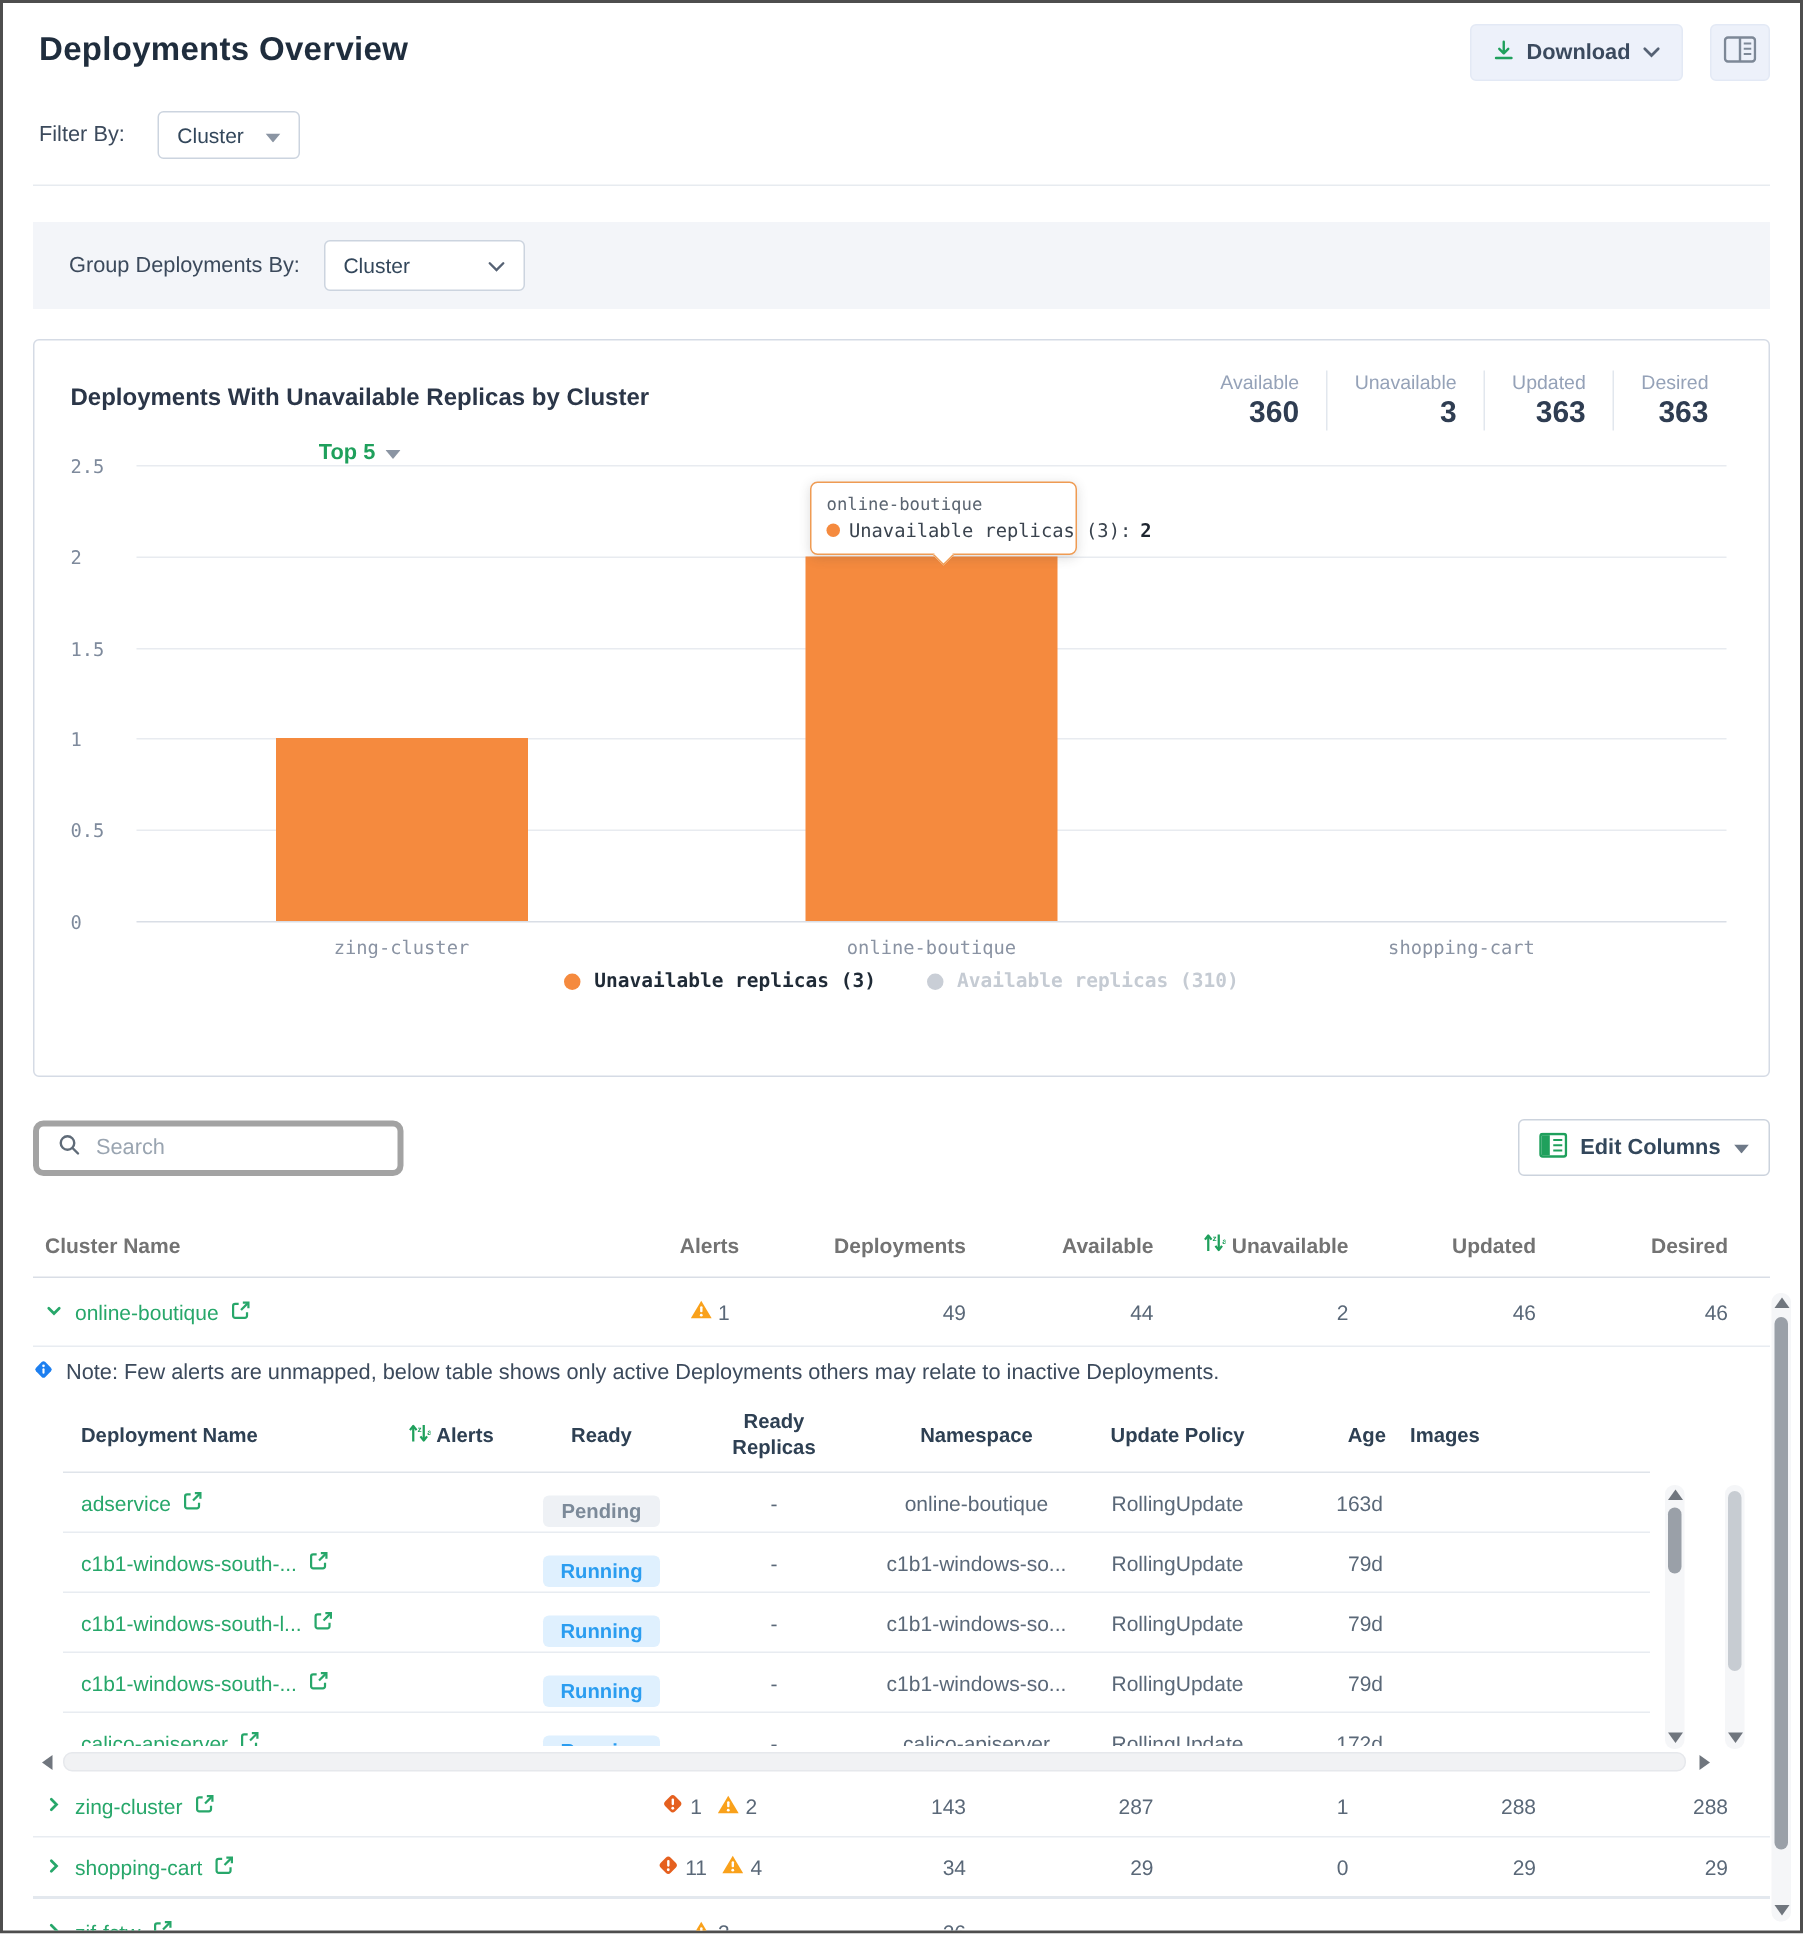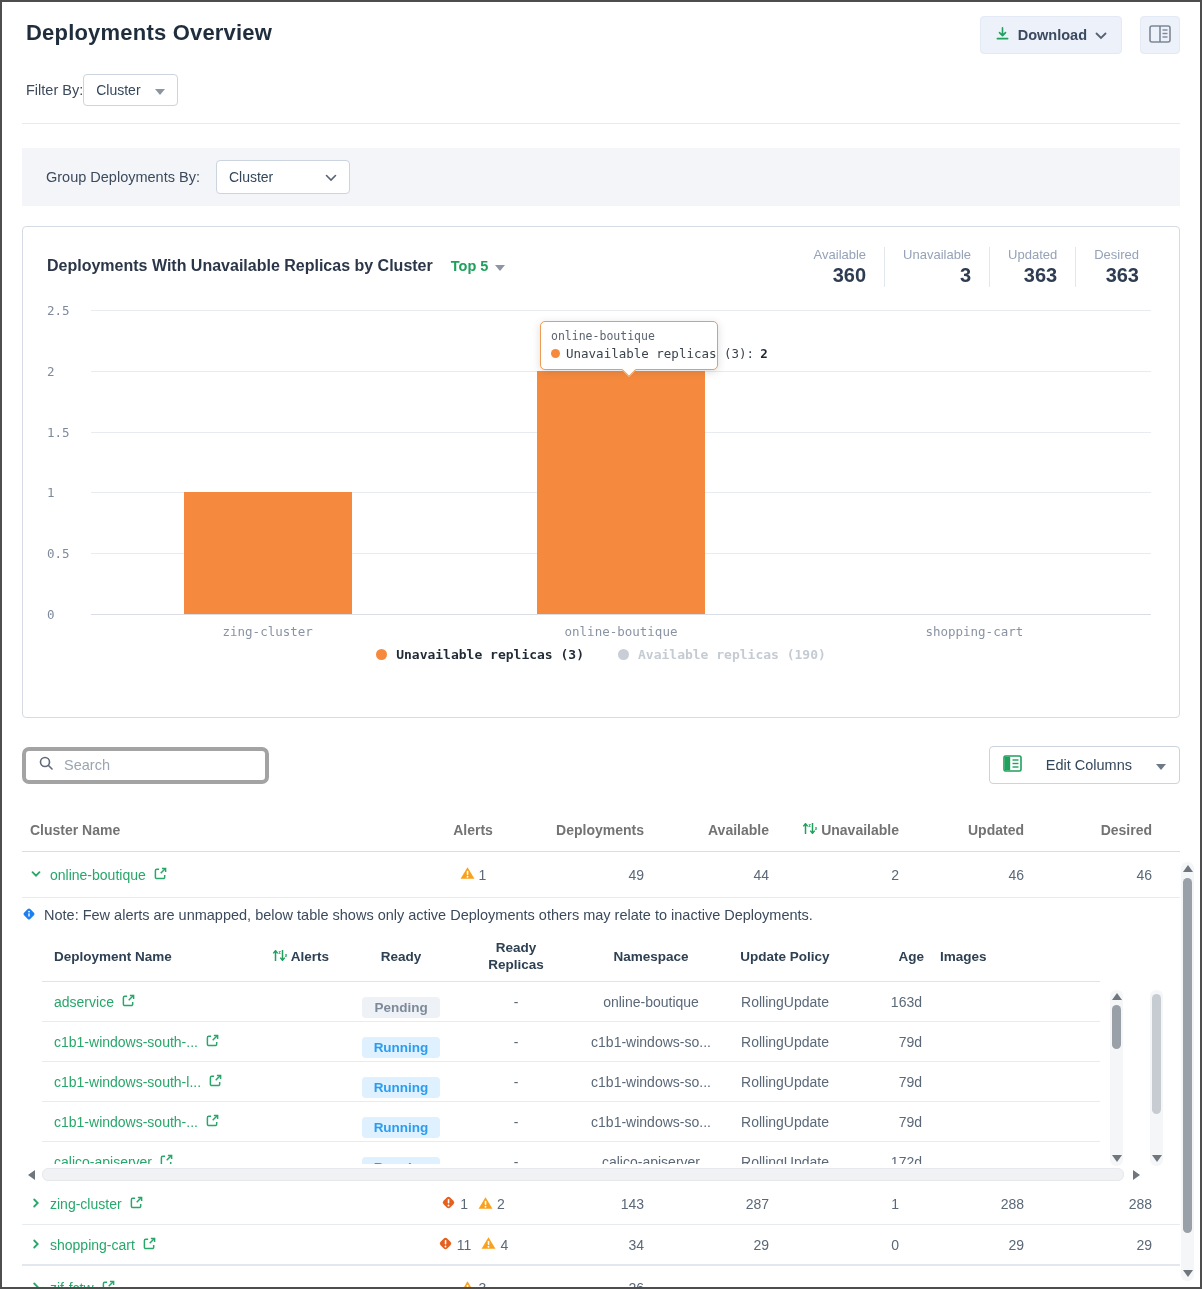--- a/index.html
+++ b/index.html
@@ -8,32 +8,32 @@
   .page { position:relative; width:1202px; height:1289px; border:2px solid #4e4e4e; background:#fff; overflow:hidden; }
 
   
   .top-header { display:flex; justify-content:space-between; align-items:flex-start; padding:14px 20px 0 24px; }
   .page-title { font-size:22px; font-weight:700; color:#1f2d3d; letter-spacing:.2px; padding-top:4px; }
   .header-actions { display:flex; gap:18px; }
   .btn-soft { display:flex; align-items:center; gap:8px; background:#edf1fa; border:1px solid #e3e9f5; border-radius:4px; height:38px; padding:0 14px; cursor:pointer; font-size:14.5px; font-weight:600; color:#3b4a5e; }
   .btn-icon-only { width:40px; justify-content:center; padding:0; }
 
   
-  .filter-row { display:flex; align-items:center; margin:20px 20px 0 24px; }
+  .filter-row { display:flex; align-items:center; gap:22px; margin:20px 20px 0 24px; }
   .label-sm { font-size:14.5px; color:#3c4a5c; }
   .select-box { display:flex; align-items:center; gap:14px; border:1px solid #ccd4df; border-radius:4px; background:#fff; height:32px; padding:0 12px; font-size:14px; color:#33475b; cursor:pointer; }
   .divider-h { height:1px; background:#e7ebf0; margin:17px 20px 0 20px; }
 
   
   .group-band { display:flex; align-items:center; gap:16px; background:#f3f5f9; margin:24px 20px 0 20px; height:58px; padding-left:24px; }
   .group-select { height:34px; width:134px; justify-content:space-between; }
 
   
   .chart-card { position:relative; margin:20px 20px 0 20px; height:492px; border:1px solid #d5dbe5; border-radius:4px; background:#fff; }
-  .card-head { position:absolute; left:24px; top:30px; display:flex; align-items:center; gap:18px; }
+  .card-head { position:absolute; left:24px; top:30px; display:flex; align-items:center; gap:18px;flex-direction:column; }
   .chart-title { font-size:16px; font-weight:700; color:#2b3648; }
   .top-selector { display:flex; align-items:center; gap:7px; cursor:pointer; }
   .top-selector .txt { font-size:14.5px; font-weight:600; color:#1fa05c; }
   .stats { position:absolute; right:22px; top:20px; display:flex; }
   .stat { padding:0 18px; border-left:1px solid #e2e7ee; text-align:right; min-width:74px; }
   .stat:first-child { border-left:none; }
   .stat .s-label { font-size:13px; color:#95a2b8; }
   .stat .s-value { font-size:20px; font-weight:700; color:#2f3d52; margin-top:2px; }
 
   .plot { position:absolute; left:68px; top:83px; width:1060px; height:304px; font-family:"DejaVu Sans Mono", monospace; }
@@ -52,21 +52,21 @@
   .tooltip .tt-line { display:flex; align-items:center; gap:6px; margin-top:3px; font-size:12.5px; color:#3a434e; white-space:nowrap; }
   .tooltip .tt-dot { width:9px; height:9px; border-radius:50%; background:#f58a3e; flex:0 0 auto; }
   .tooltip .tt-val { font-weight:700; color:#1e2630; }
   .tt-arrow { position:absolute; left:83px; bottom:-6px; width:10px; height:10px; background:#fff; border-right:1px solid #ef9b53; border-bottom:1px solid #ef9b53; transform:rotate(45deg); }
 
   
   .toolbar { display:flex; justify-content:space-between; align-items:center; margin:28px 20px 0 20px; }
   .search-box { display:flex; align-items:center; gap:10px; width:247px; height:37px; border:4px solid #a3a3a3; border-radius:7px; padding:0 12px; background:#fff; }
   .search-box input { border:none; outline:none; font-size:14.5px; color:#33475b; width:100%; font-family:"Liberation Sans", sans-serif; }
   .search-box input::placeholder { color:#9aa5b1; }
-  .btn-outline { display:flex; align-items:center; gap:24px; background:#fff; border:1px solid #ccd3dd; border-radius:4px; height:38px; padding:0 13px; font-size:14.5px; font-weight:400; color:#33475b; cursor:pointer; }
+  .btn-outline { display:flex; align-items:center; gap:9px; background:#fff; border:1px solid #ccd3dd; border-radius:4px; height:38px; padding:0 13px; font-size:14.5px; font-weight:700; color:#33475b; cursor:pointer; }
 
   
   .tbl-grid { display:grid; grid-template-columns:1fr 120px 115px 125px 130px 125px 128px; align-items:center; margin:0 20px; padding-right:24px; }
   .c-center { text-align:center; justify-self:center; }
   .c-right  { text-align:center; justify-self:end; padding-right:4px; }
   .tbl-header { margin-top:24px; height:44px; border-bottom:1px solid #d9dee6; font-size:14px; font-weight:700; color:#737373; }
   .th-sort { display:flex; align-items:center; gap:4px; }
   .cluster-row { height:46px; border-bottom:1px solid #e8ecf1; font-size:14px; color:#5a6878; }
   .cluster-row.last { border-bottom:2px solid #e3e8ee; }
   .cluster-row.partial { border-bottom:none; height:44px; align-items:center; }
@@ -216,21 +216,21 @@
       <div class="tt-arrow"></div>
     </div>
 
     <div class="legend" id="legend">
         <div class="legend-item">
           <span class="dot" style="background: rgb(245, 138, 62);"></span>
           <span>Unavailable replicas (3)</span>
         </div>
         <div class="legend-item inactive">
           <span class="dot" style="background: rgb(201, 206, 214);"></span>
-          <span>Available replicas (190)</span>
+          <span>Available replicas (310)</span>
         </div>
       </div>
   </div>
 
   <div class="toolbar">
     <div class="search-box">
       <span><svg width="16" height="16" viewBox="0 0 16 16">
             <circle cx="7" cy="7" r="4.5" fill="none" stroke="#5f6b78" stroke-width="1.6"></circle>
             <line x1="10.5" y1="10.5" x2="14" y2="14" stroke="#5f6b78" stroke-width="1.6" stroke-linecap="round"></line>
           </svg></span>

